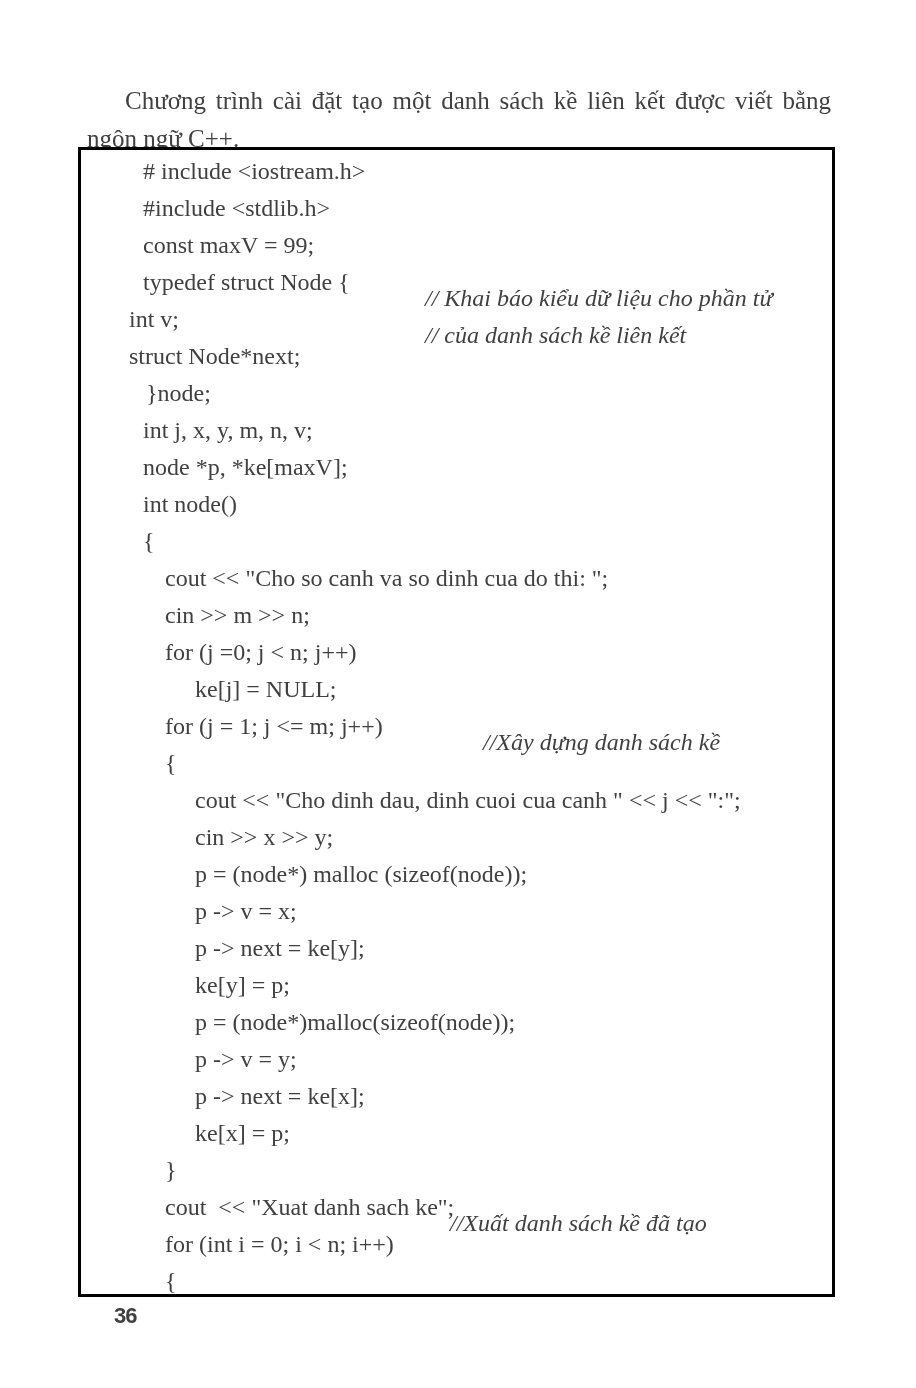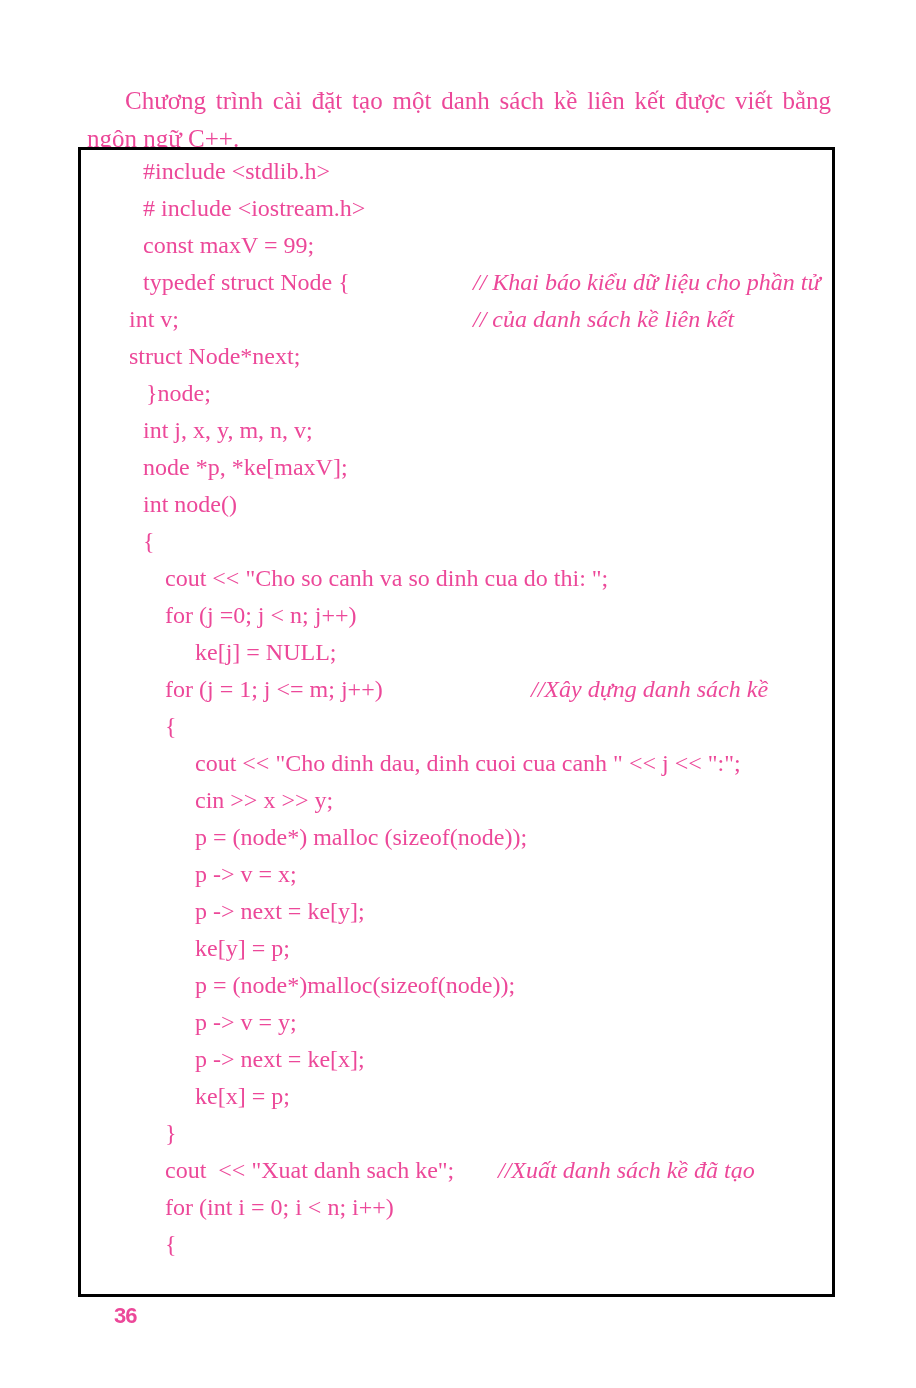--- a/index.html
+++ b/index.html
@@ -3,21 +3,21 @@
 <meta charset="utf-8">
 <style>
   * { margin: 0; padding: 0; box-sizing: border-box; }
   html, body { background: #e8e8e8; }
   .page {
     position: relative;
     width: 916px;
     height: 1388px;
     background: #ffffff;
     font-family: "Liberation Serif", "DejaVu Serif", serif;
-    color: #ec4899;
+    color: #404040;
     overflow: hidden;
   }
   
   .intro-line1 {
     position: absolute;
     left: 125px; top: 84px;
     width: 706px;
     font-size: 25px;
     line-height: 34px;
     white-space: nowrap;
@@ -53,24 +53,23 @@
   .line .code { white-space: pre; }
   
   .l0  { padding-left: 62px;  }
   .l1  { padding-left: 48px;  }
   .l1b { padding-left: 65px;  }
   .l2  { padding-left: 84px;  }
   .l3  { padding-left: 114px; }
   
   .comment {
     position: absolute;
-    top: 0;
+    top: 16px;
     font-style: italic;
     white-space: pre;
-    margin-left: 48px;
   }
   .pos-a { left: 344px; }
   .pos-b { left: 402px; }
   .pos-c { left: 369px; }
   
   .page-number {
     position: absolute;
     left: 86px; top: 1303px;
     font-family: "Liberation Sans", "DejaVu Sans", sans-serif;
     font-weight: bold;
@@ -83,32 +82,33 @@
 <body>
 
 <div class="page">
 
   <div class="intro-line1">Chương trình cài đặt tạo một danh sách kề liên kết được viết bằng</div>
 
   <div class="intro-line2">ngôn ngữ C++.</div>
 
   <div class="code-box">
     <div class="code-lines">
+        <div class="line l0"><span class="code"># include &lt;iostream.h&gt;</span></div>
         <div class="line l0"><span class="code">#include &lt;stdlib.h&gt;</span></div>
-        <div class="line l0"><span class="code"># include &lt;iostream.h&gt;</span></div>
         <div class="line l0"><span class="code">const maxV = 99;</span></div>
         <div class="line l0"><span class="code">typedef struct Node {</span><span class="comment pos-a">// Khai báo kiểu dữ liệu cho phần tử</span></div>
         <div class="line l1"><span class="code">int v;</span><span class="comment pos-a">// của danh sách kề liên kết</span></div>
         <div class="line l1"><span class="code">struct Node*next;</span></div>
         <div class="line l1b"><span class="code">}node;</span></div>
         <div class="line l0"><span class="code">int j, x, y, m, n, v;</span></div>
         <div class="line l0"><span class="code">node *p, *ke[maxV];</span></div>
         <div class="line l0"><span class="code">int node()</span></div>
         <div class="line l0"><span class="code">{</span></div>
         <div class="line l2"><span class="code">cout &lt;&lt; "Cho so canh va so dinh cua do thi: ";</span></div>
+        <div class="line l2"><span class="code">cin &gt;&gt; m &gt;&gt; n;</span></div>
         <div class="line l2"><span class="code">for (j =0; j &lt; n; j++)</span></div>
         <div class="line l3"><span class="code">ke[j] = NULL;</span></div>
         <div class="line l2"><span class="code">for (j = 1; j &lt;= m; j++)</span><span class="comment pos-b">//Xây dựng danh sách kề</span></div>
         <div class="line l2"><span class="code">{</span></div>
         <div class="line l3"><span class="code">cout &lt;&lt; "Cho dinh dau, dinh cuoi cua canh " &lt;&lt; j &lt;&lt; ":";</span></div>
         <div class="line l3"><span class="code">cin &gt;&gt; x &gt;&gt; y;</span></div>
         <div class="line l3"><span class="code">p = (node*) malloc (sizeof(node));</span></div>
         <div class="line l3"><span class="code">p -&gt; v = x;</span></div>
         <div class="line l3"><span class="code">p -&gt; next = ke[y];</span></div>
         <div class="line l3"><span class="code">ke[y] = p;</span></div>

